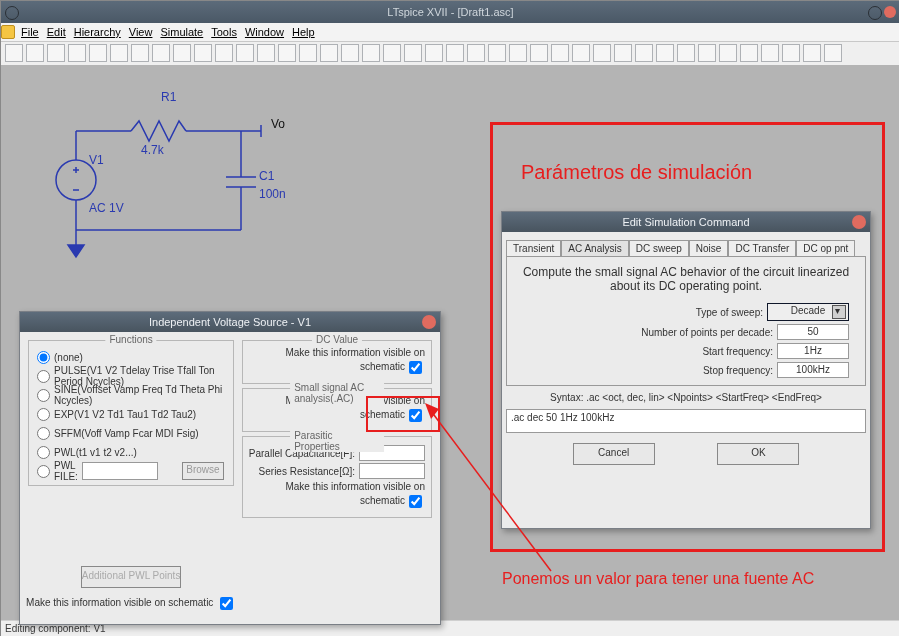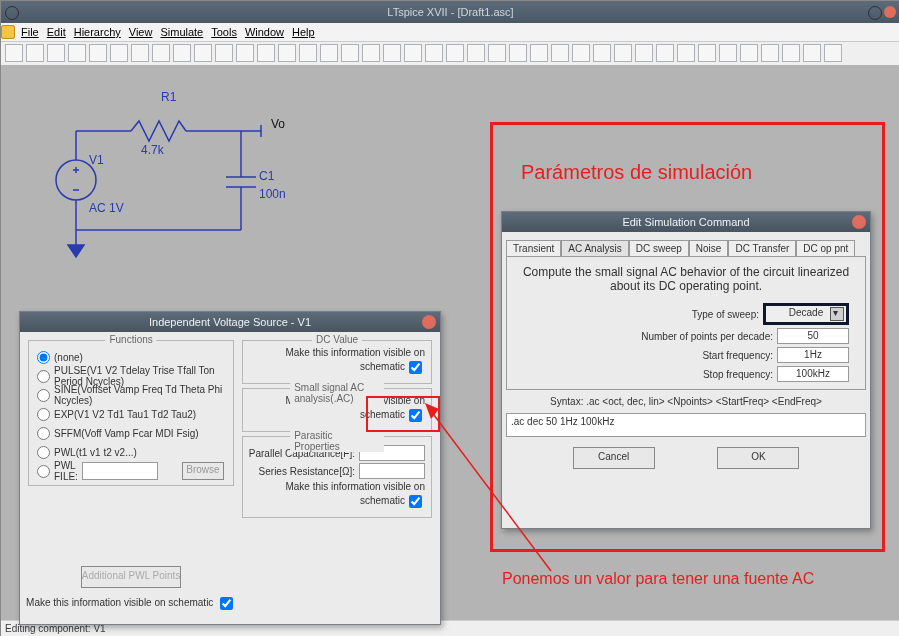--- a/index.html
+++ b/index.html
@@ -42,21 +42,21 @@
 
 .redbox{border:2px solid #e71e1e;position:absolute}
 
 .tabbar{display:flex;margin-top:4px}
 .tab{border:1px solid #999;border-bottom:none;padding:2px 6px;font-size:10px;background:#eee;margin-right:0}
 .tab.sel{background:#e2e2e2;font-weight:normal}
 .tabcontent{border:1px solid #999;padding:4px}
 .simfld{display:flex;justify-content:flex-end;align-items:center;margin:3px 12px}
 .simfld label{font-size:10px;margin-right:4px}
 .simfld .inp{width:70px;height:14px;border:1px solid #999;background:#fff;font-size:10px;text-align:center;line-height:14px}
-.simfld .sel{width:80px;height:16px;border:3px solid #0f172a;background:#eee;font-size:10px;text-align:center;line-height:14px;position:relative}
+.simfld .sel{width:80px;height:16px;border:1px solid #0f172a;background:#eee;font-size:10px;text-align:center;line-height:14px;position:relative}
 .simfld .sel .arrow{position:absolute;right:2px;top:1px;width:12px;height:12px;border:1px solid #555;background:#d0d0d0}
 .simfld .sel .arrow:after{content:"▾";position:absolute;left:2px;top:-2px;font-size:10px}
 .syntax{font-size:10px;text-align:center;margin:6px 0}
 .cmdbox{border:1px solid #999;background:#fff;padding:2px 4px;font-size:10px;height:18px}
 
 .annot{position:absolute;color:#e71e1e;font-family:Arial;font-size:17px;font-weight:normal}
 .bigredframe{position:absolute;border:3px solid #e71e1e}
 
 .redarrow{position:absolute;overflow:visible}
 .statusbar{position:absolute;left:0;right:0;bottom:0;height:16px;background:#efefef;border-top:1px solid #cfcfcf;font-size:10px;color:#3b3b3b;padding-left:4px;line-height:16px}

